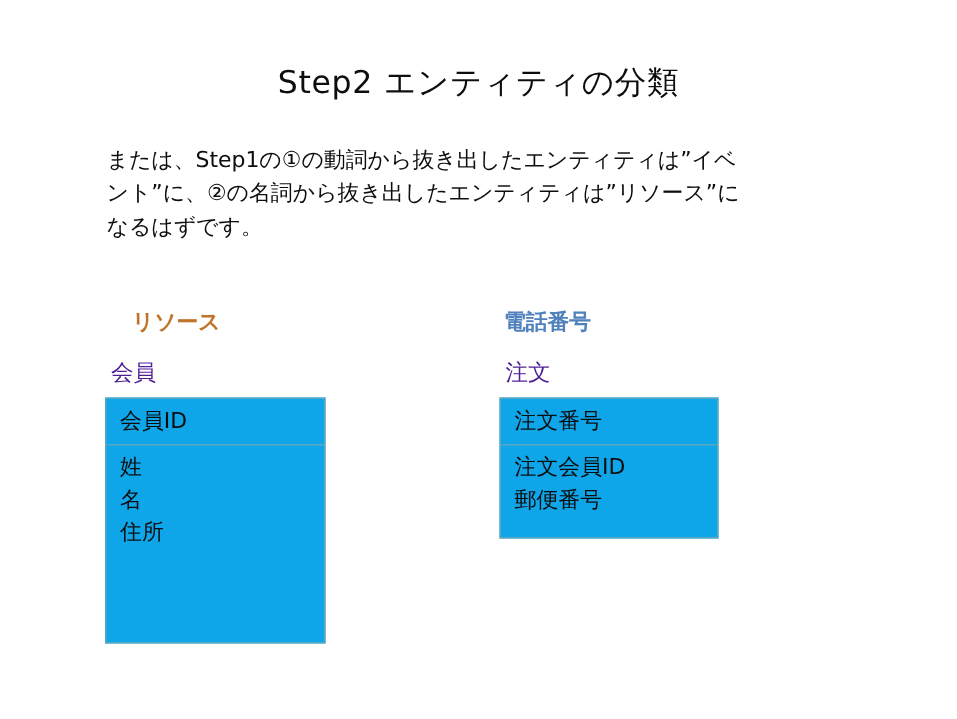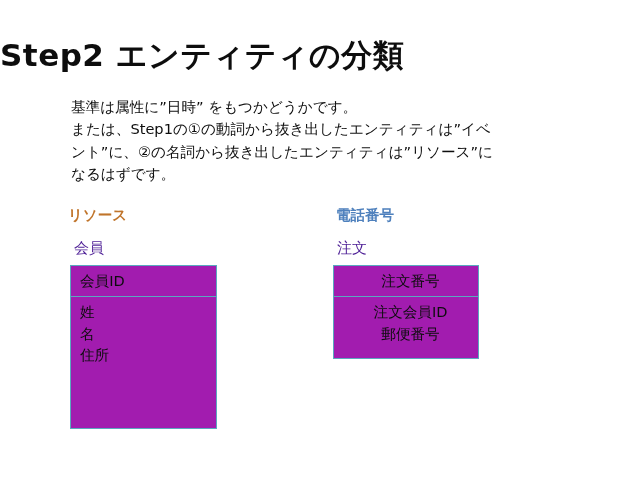--- a/index.html
+++ b/index.html
@@ -20,23 +20,24 @@
     background: #ffffff;
     overflow: hidden;
   }
 
   
   #title {
     position: absolute;
     left: 0;
     top: 36px;
     width: 638px;
-    font-size: 31px;
+    text-align: center;
+    font-size: 21px;
     line-height: 38px;
-    font-weight: 700;
+    font-weight: 400;
     letter-spacing: 0.5px;
     color: #0d0d0d;
     white-space: nowrap;
   }
 
   
   #body-text {
     position: absolute;
     left: 71px;
     top: 96px;
@@ -52,21 +53,21 @@
 
   
   .col-kind {
     position: absolute;
     font-size: 14.5px;
     line-height: 18px;
     font-weight: 700;
     white-space: nowrap;
   }
   #kind-resource {
-    left: 68px;
+    left: 88px;
     top: 206px;
   }
   #kind-event {
     left: 336px;
     top: 206px;
   }
 
   .entity-name {
     position: absolute;
     font-size: 15px;
@@ -81,21 +82,21 @@
   }
   #entity-name-order {
     left: 337px;
     top: 239px;
   }
 
   
   .entity-box {
     position: absolute;
     box-sizing: border-box;
-    background: #a21caf;
+    background: #0ea5e9;
     border: 1.6px solid #5aa8bf;
   }
   #entity-box-member {
     left: 70px;
     top: 265px;
     width: 147px;
     height: 164px;
   }
   #entity-box-order {
     left: 333px;
@@ -128,21 +129,20 @@
   }
 </style>
 </head>
 <body>
 
 <div id="slide" style="background: rgb(255, 255, 255);">
 
   <div id="title">Step2 エンティティの分類</div>
 
   <div id="body-text">
-    <div class="line">基準は属性に”日時” をもつかどうかです。</div>
     <div class="line">または、Step1の①の動詞から抜き出したエンティティは”イベ</div>
     <div class="line">ント”に、②の名詞から抜き出したエンティティは”リソース”に</div>
     <div class="line">なるはずです。</div>
   </div>
 
   <div id="kind-resource" class="col-kind" style="color: rgb(192, 116, 42);">リソース</div>
 
   <div id="entity-name-member" class="entity-name">会員</div>
 
   <div id="entity-box-member" class="entity-box" style="border-color: rgb(90, 168, 191);">
@@ -151,21 +151,21 @@
       <div class="attr">姓</div>
       <div class="attr">名</div>
       <div class="attr">住所</div>
     </div>
   </div>
 
   <div id="kind-event" class="col-kind" style="color: rgb(79, 129, 189);">電話番号</div>
 
   <div id="entity-name-order" class="entity-name">注文</div>
 
-  <div id="entity-box-order" class="entity-box" style="border-color: rgb(90, 168, 191); text-align: center;">
+  <div id="entity-box-order" class="entity-box" style="border-color: rgb(90, 168, 191);">
     <div class="entity-header" style="border-bottom-color: rgb(90, 168, 191);">注文番号</div>
     <div class="entity-attrs">
       <div class="attr">注文会員ID</div>
       <div class="attr">郵便番号</div>
     </div>
   </div>
 
 </div>
 
 </body></html>

